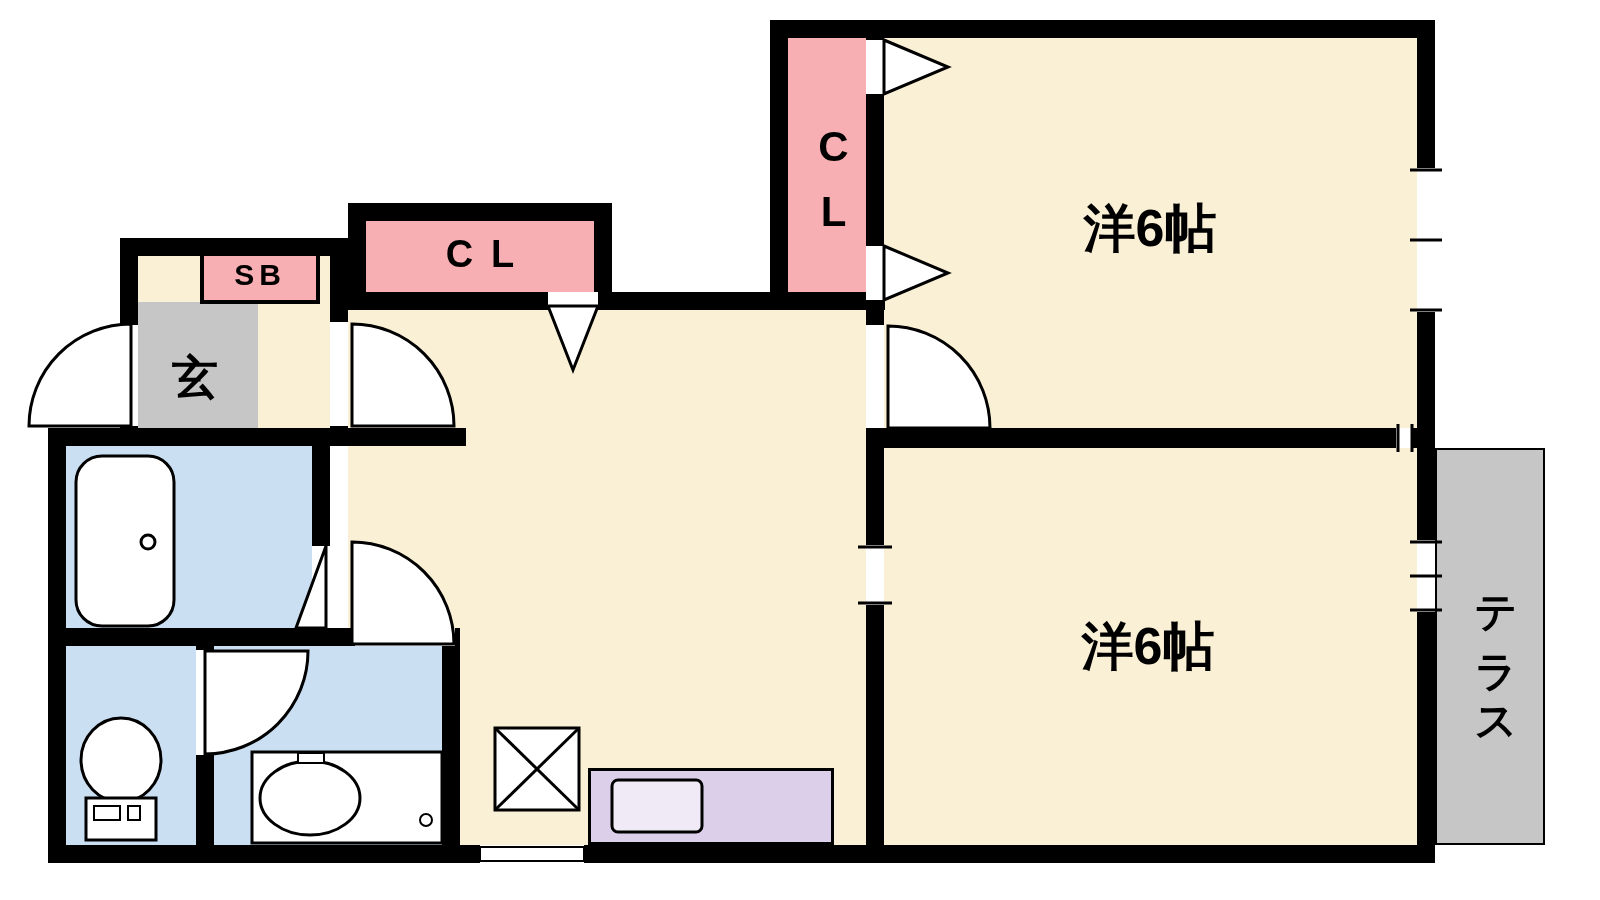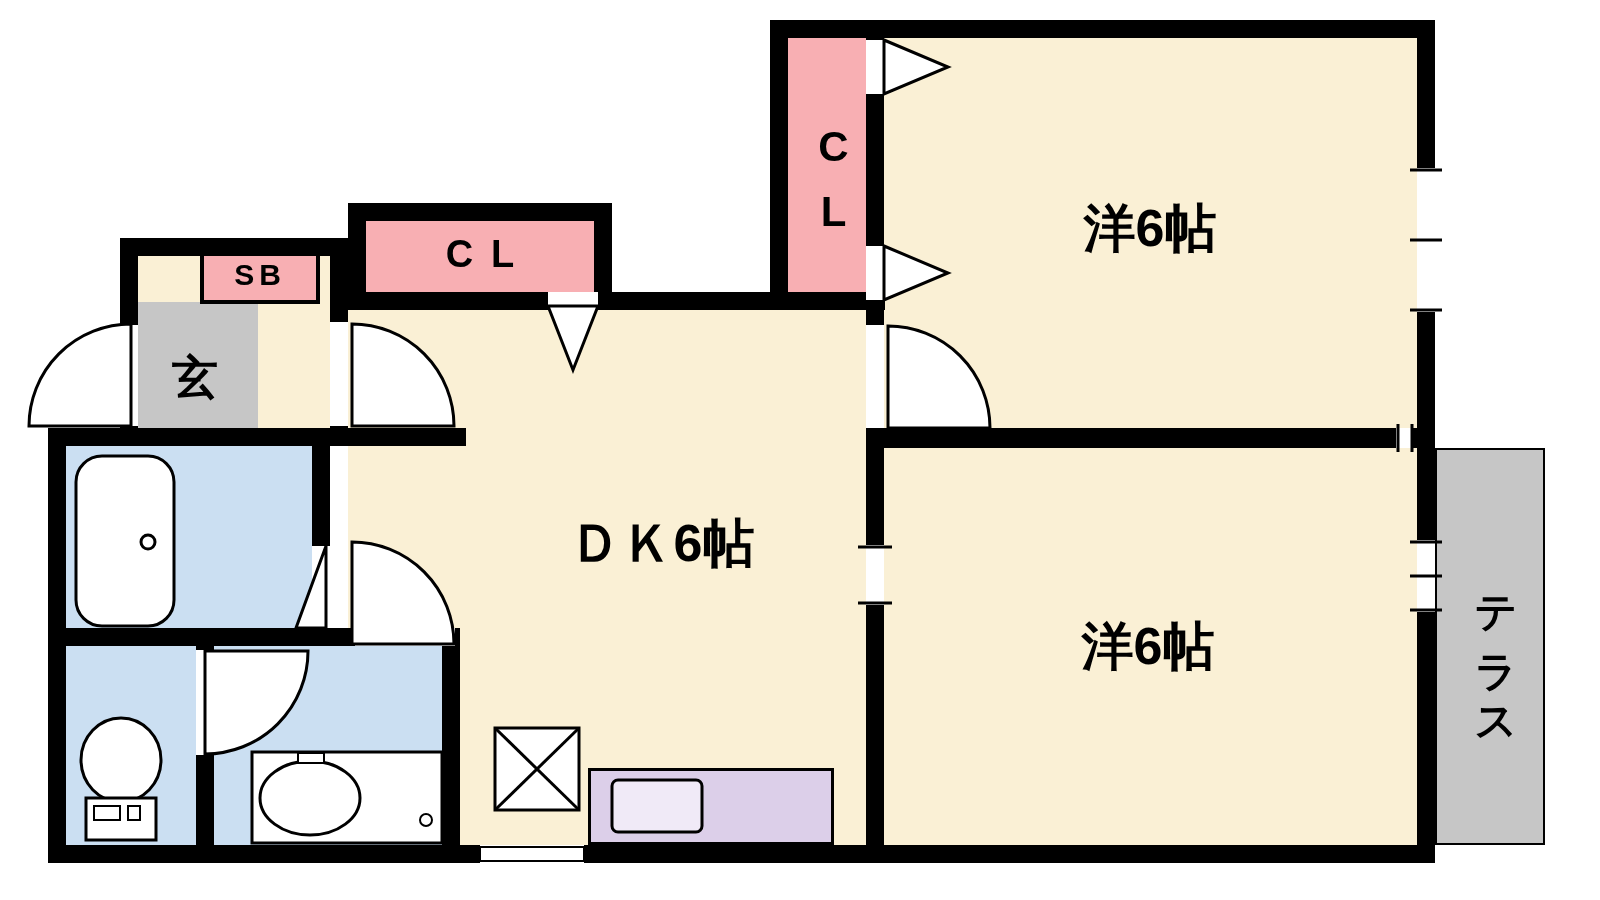--- a/index.html
+++ b/index.html
@@ -133,21 +133,20 @@
       <line x1="579" y1="728" x2="495" y2="810"></line>
     </g>
 
     <rect x="612" y="780" width="90" height="52" rx="6" fill="#F0EAF7" stroke="#000" stroke-width="3"></rect>
   </svg>
 
   <div class="label center" style="left:1000px;top:200px;width:300px;font-size:52px;">洋6帖</div>
 
   <div class="label center" style="left:998px;top:618px;width:300px;font-size:52px;">洋6帖</div>
 
-  <div class="label center" style="left:487px;top:515px;width:350px;font-size:52px;">ＤＫ6帖</div>
 
   <div class="label" style="left:172px;top:352px;font-size:46px;">玄</div>
 
   <div class="label center" style="left:210px;top:258px;width:100px;font-size:30px;letter-spacing:5px;font-weight:700;">SB</div>
 
   <div class="label center" style="left:380px;top:234px;width:200px;font-size:38px;letter-spacing:18px;text-indent:18px;">CL</div>
 
   <div class="label vtext" style="left:800px;top:108px;width:56px;height:160px;font-size:42px;letter-spacing:18px;text-align:center;">CL</div>
 
   <div class="label vtext" style="left:1463px;top:538px;width:56px;height:230px;font-size:42px;letter-spacing:8px;text-align:center;">テラス</div>

